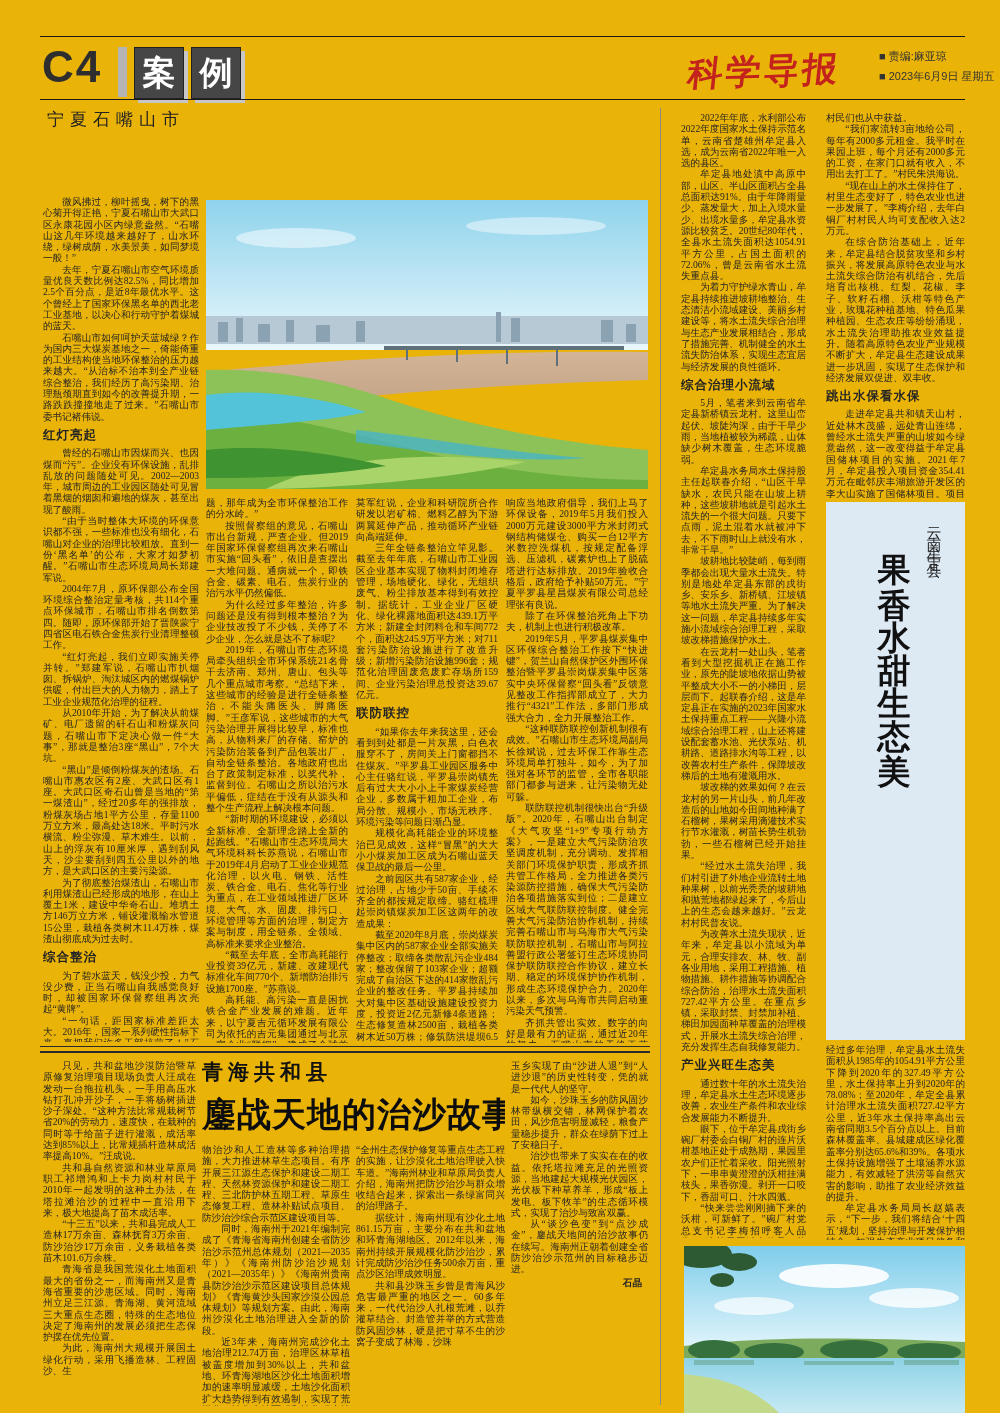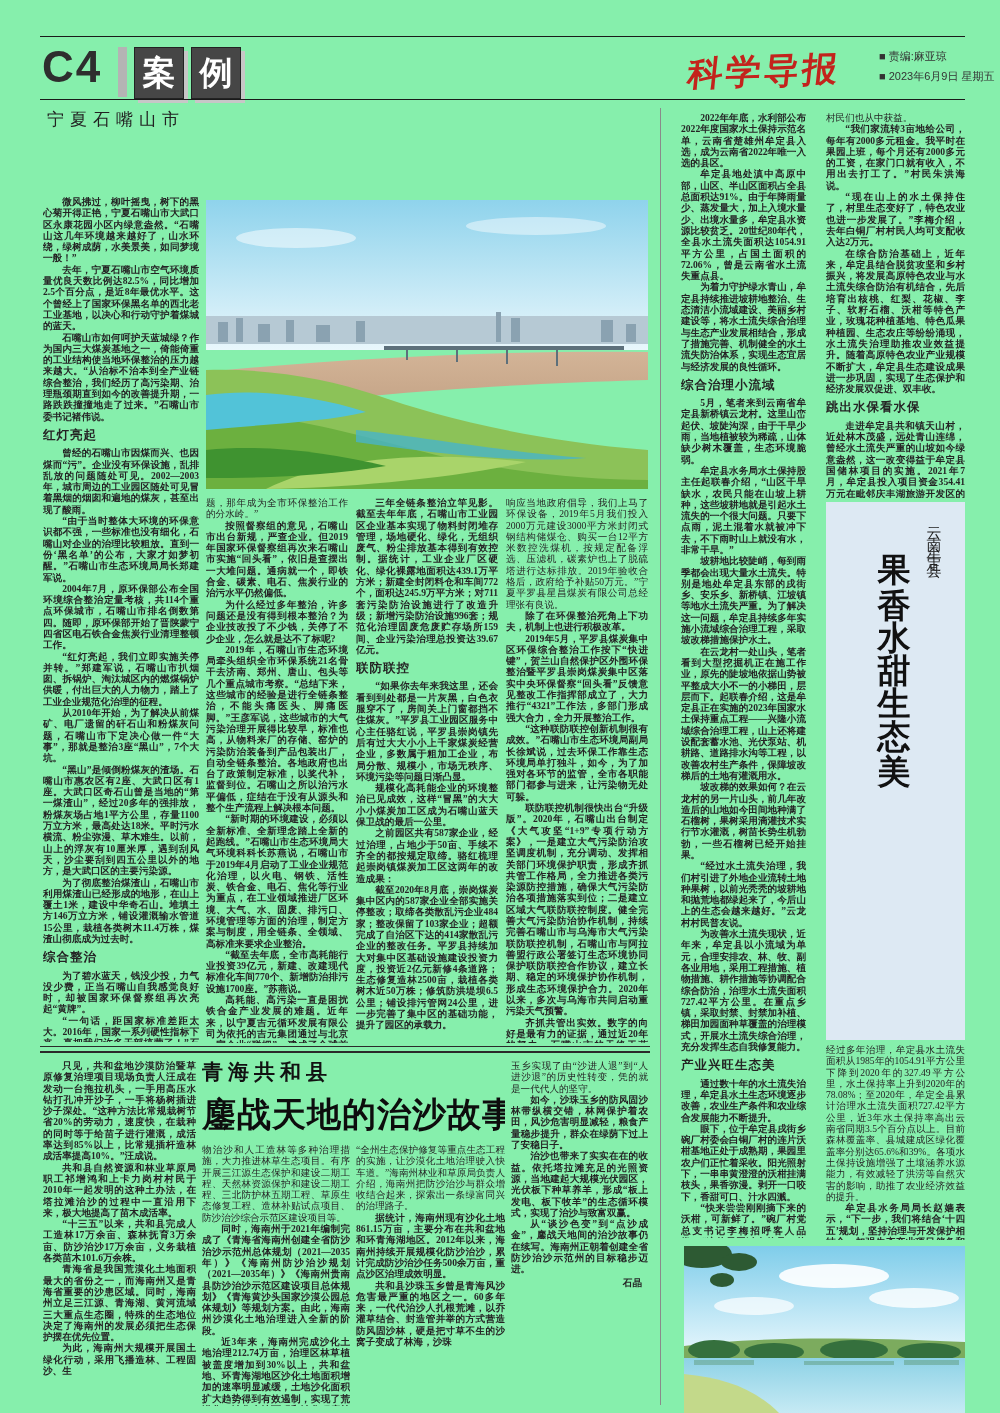--- a/index.html
+++ b/index.html
@@ -1,16 +1,16 @@
 <!DOCTYPE html>
 <html><head>
 <meta charset="utf-8">
 <style>
   html,body{margin:0;padding:0;background:#e9e9e6;}
-  .page{position:relative;width:1000px;height:1413px;margin:0 auto;background:#86efac;overflow:hidden;
+  .page{position:relative;width:1000px;height:1413px;margin:0 auto;background:#eab308;overflow:hidden;
         font-family:"Liberation Serif","DejaVu Serif",serif;color:#1c1c1c;}
   
   .rule-h{position:absolute;background:#1a1a1a;height:1px;}
   .rule-v{position:absolute;background:#8a8a8a;width:1px;}
   .double-rule{position:absolute;border-top:1px solid #2a2a2a;border-bottom:2px solid #2a2a2a;height:4px;}
   .c4{position:absolute;left:42px;top:42px;font-family:"Liberation Sans","DejaVu Sans",sans-serif;
       font-size:44px;font-weight:700;color:#2e2e2e;letter-spacing:2px;}
   .section-wrap{position:absolute;left:118px;top:47px;display:flex;align-items:flex-start;}
   .section-bar{width:9px;height:50px;background:#b4b4b4;margin-right:7px;}
   .section-char{width:48px;height:50px;background:#464646;color:#fff;text-align:center;line-height:50px;
@@ -21,21 +21,21 @@
   .hmeta{position:absolute;left:868px;top:46px;font-family:"Liberation Sans","DejaVu Sans",sans-serif;
       font-size:11px;color:#333;line-height:20px;margin-left:11px;}
   
   .a1-kicker{position:absolute;left:47px;top:108px;font-family:"Liberation Sans","DejaVu Sans",sans-serif;
       font-size:17px;letter-spacing:6px;color:#222;}
   .a1-headline{position:absolute;left:44px;top:130px;font-family:"Liberation Sans","DejaVu Sans",sans-serif;
       font-size:45px;font-weight:900;letter-spacing:3px;color:#111;}
   
   .col{position:absolute;overflow:hidden;font-size:9.6px;line-height:11.3px;text-align:justify;color:#242424;}
   .blk{margin:0;}
-  .blk.p{text-indent:2em;font-weight:bold;}
+  .blk.p{text-indent:2em;}
   .blk.pc{text-indent:0;}
   .blk.h{font-family:"Liberation Sans","DejaVu Sans",sans-serif;font-size:12.5px;font-weight:700;
       letter-spacing:1px;margin:8px 0 6px;text-indent:0;}
   .blk.author{text-align:right;font-weight:700;padding-right:6px;margin-top:2px;}
   
   .a1c1{left:43px;top:196px;width:156px;height:846px;}
   .a1c2{left:206px;top:497px;width:142px;height:546px;}
   .a1c3{left:356px;top:497px;width:142px;height:546px;}
   .a1c4{left:506px;top:497px;width:142px;height:546px;}
   .photo1{position:absolute;left:206px;top:200px;width:442px;height:289px;}
@@ -145,20 +145,21 @@
   <div class="col a1c2">
       <div class="blk pc">题，那年成为全市环保整治工作的分水岭。”</div>
       <div class="blk p">按照督察组的意见，石嘴山市出台新规，严查企业。但2019年国家环保督察组再次来石嘴山市实施“回头看”，依旧是查摆出一大堆问题。通病就一个，即铁合金、碳素、电石、焦炭行业的治污水平仍然偏低。</div>
       <div class="blk p">为什么经过多年整治，许多问题还是没有得到根本整治？为企业技改投了不少钱，关停了不少企业，怎么就是达不了标呢?</div>
       <div class="blk p">2019年，石嘴山市生态环境局牵头组织全市环保系统21名骨干去济南、郑州、唐山、包头等几个重点城市考察。“总结下来，这些城市的经验是进行全链条整治，不能头痛医头、脚痛医脚。”王彦军说，这些城市的大气污染治理开展得比较早，标准也高，从物料来厂的存储、窑炉的污染防治装备到产品包装出厂，自动全链条整治。各地政府也出台了政策制定标准，以奖代补，监督到位。石嘴山之所以治污水平偏低，症结在于没有从源头和整个生产流程上解决根本问题。</div>
       <div class="blk p">“新时期的环境建设，必须以全新标准、全新理念踏上全新的起跑线。”石嘴山市生态环境局大气环境科科长苏燕说，石嘴山市于2019年4月启动了工业企业规范化治理，以火电、钢铁、活性炭、铁合金、电石、焦化等行业为重点，在工业领域推进厂区环境、大气、水、固废、排污口、环境管理等方面的治理，制定方案与制度，用全链条、全领域、高标准来要求企业整治。</div>
       <div class="blk p">“截至去年底，全市高耗能行业投资39亿元，新建、改建现代标准化车间770个、新增防治排污设施1700座。”苏燕说。</div>
       <div class="blk p">高耗能、高污染一直是困扰铁合金产业发展的难题。近年来，以宁夏吉元循环发展有限公司为依托的吉元集团通过与北京一家企业“联姻”，建成了全球首个铁合金领域利用矿热炉尾气生物发酵制燃料乙醇项目。“我们利用工业尾气生物发酵法制清洁能源燃料乙醇，每年可减少碳排放18万吨，相当于种了9.5万棵树。”吉元集团总经理</div>
     </div>
   <div class="col a1c3">
+      <div class="blk pc">莫军红说，企业和科研院所合作研发以岩矿棉、燃料乙醇为下游两翼延伸产品，推动循环产业链向高端延伸。</div>
       <div class="blk p">三年全链条整治立竿见影。截至去年年底，石嘴山市工业园区企业基本实现了物料封闭堆存管理，场地硬化、绿化，无组织废气、粉尘排放基本得到有效控制。据统计，工业企业厂区硬化、绿化裸露地面积达439.1万平方米；新建全封闭料仓和车间772个，面积达245.9万平方米；对711套污染防治设施进行了改造升级；新增污染防治设施996套；规范化治理固废危废贮存场所159间、企业污染治理总投资达39.67亿元。</div>
       <div class="blk h">联防联控</div>
       <div class="blk p">“如果你去年来我这里，还会看到到处都是一片灰黑，白色衣服穿不了，房间关上门窗都挡不住煤灰。”平罗县工业园区服务中心主任骆红说，平罗县崇岗镇先后有过大大小小上千家煤炭经营企业，多数属于粗加工企业，布局分散、规模小，市场无秩序、环境污染等问题日渐凸显。</div>
       <div class="blk p">规模化高耗能企业的环境整治已见成效，这样“冒黑”的大大小小煤炭加工区成为石嘴山蓝天保卫战的最后一公里。</div>
       <div class="blk p">之前园区共有587家企业，经过治理，占地少于50亩、手续不齐全的都按规定取缔。骆红梳理起崇岗镇煤炭加工区这两年的改造成果：</div>
       <div class="blk p">截至2020年8月底，崇岗煤炭集中区内的587家企业全部实施关停整改；取缔各类散乱污企业484家；整改保留了103家企业；超额完成了自治区下达的414家散乱污企业的整改任务。平罗县持续加大对集中区基础设施建设投资力度，投资近2亿元新修4条道路；生态修复造林2500亩，栽植各类树木近50万株；修筑防洪堤坝6.5公里；铺设排污管网24公里，进一步完善了集中区的基础功能，提升了园区的承载力。</div>
     </div>
   <div class="col a1c4">
       <div class="blk pc">响应当地政府倡导，我们上马了环保设备，2019年5月我们投入2000万元建设3000平方米封闭式钢结构储煤仓、购买一台12平方米数控洗煤机，按规定配备浮选、压滤机，碳素炉也上了脱硫塔进行达标排放。2019年验收合格后，政府给予补贴50万元。”宁夏平罗县星昌煤炭有限公司总经理张有良说。</div>
       <div class="blk p">除了在环保整治死角上下功夫，机制上也进行积极改革。</div>

